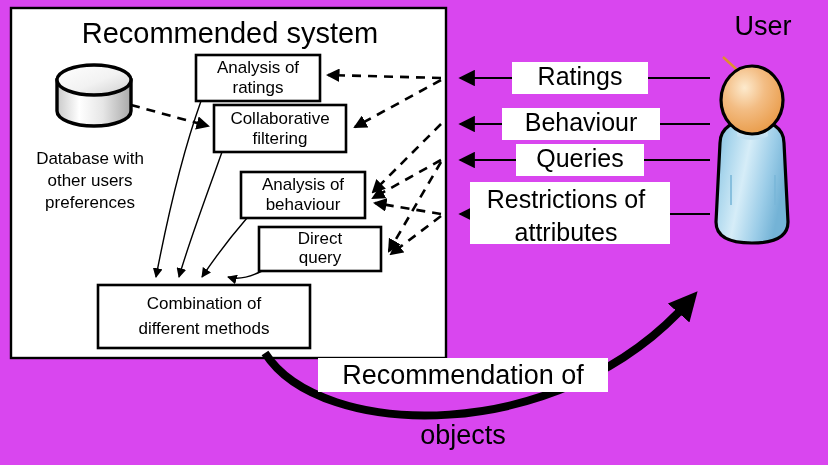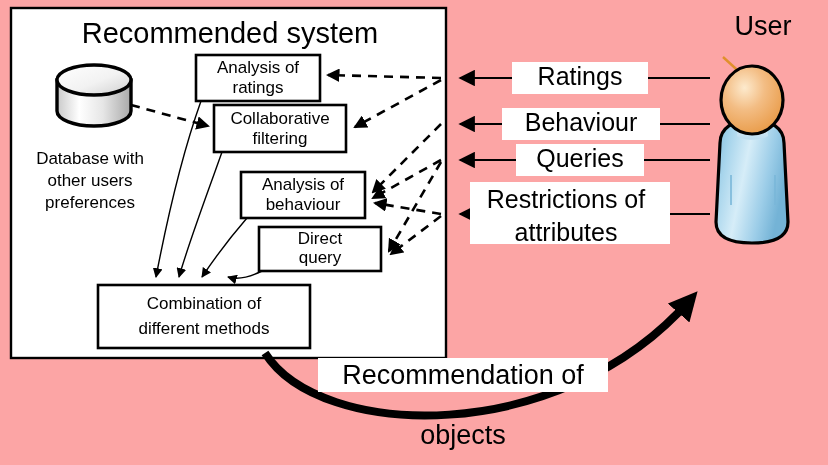--- a/index.html
+++ b/index.html
@@ -4,21 +4,21 @@
 <style>
   html, body {
     margin: 0;
     padding: 0;
     background: #ffffff;
   }
   #canvas {
     position: relative;
     width: 828px;
     height: 465px;
-    background: #fca5a5;
+    background: #d946ef;
     overflow: hidden;
     font-family: "Liberation Sans", sans-serif;
   }
   #diagram-svg {
     position: absolute;
     left: 0;
     top: 0;
     width: 828px;
     height: 465px;
   }

